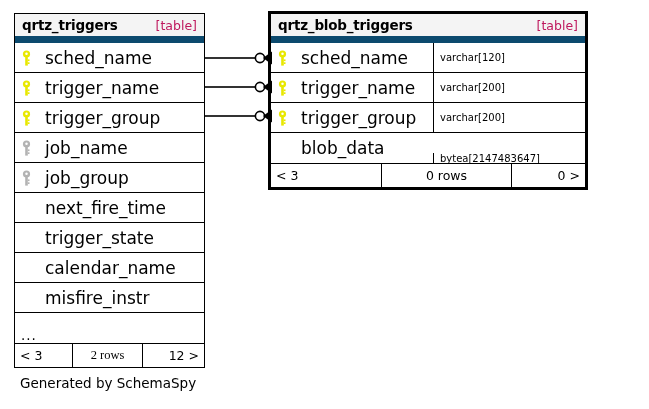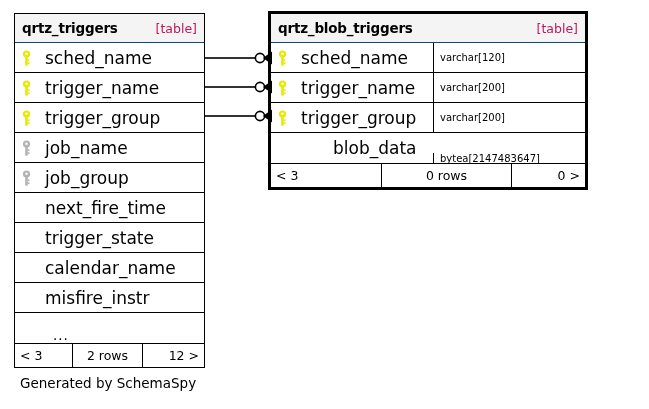--- a/index.html
+++ b/index.html
@@ -14,39 +14,39 @@
   #canvas{position:absolute;left:0;top:0;width:649px;height:409px;}
 
   
   .tbl{position:absolute;background:#fff;box-sizing:border-box;}
   .tbl.thin{border:1px solid #000;}
   .tbl.thick{border:3px solid #000;}
 
   .thead{
     display:flex;align-items:center;justify-content:space-between;
     background:#f4f4f4;
-    border-bottom:1px solid #0c4a6e;
+    border-bottom:7px solid #0c4a6e;
     box-sizing:border-box;
     padding:0 7px;
     height:29px;
   }
   .thead .tname{
     font-weight:bold;font-size:13.5px;letter-spacing:-0.2px;
     white-space:nowrap;
   }
   .thead .ttag{font-size:12.5px;color:#be185d;white-space:nowrap;}
 
   .rows{display:block;}
   .row{
     display:flex;align-items:stretch;
     border-bottom:1px solid #000;
     box-sizing:border-box;
     height:30px;
   }
-  .row:last-child{border-bottom:none;padding-left:32px;}
+  .row:last-child{border-bottom:none;}
   .cell-name{
     display:flex;align-items:center;
     box-sizing:border-box;
     flex:1 1 auto;
     padding-left:8px;
     min-width:0;
   }
   .cell-name .lbl{
     font-size:17px;white-space:nowrap;
   }
@@ -215,21 +215,21 @@
       <div class="row ellipsis">
         <span class="cell-name">
           <span class="lbl">...</span>
         </span>
       </div>
 
     </div>
 
     <div class="tfoot">
       <div class="f-prev" style="width:57px;">&lt; 3</div>
-      <div class="f-mid" style="width:71px;">2 rows</div>
+      <div class="f-mid" style="width:71px;font-family:Liberation Serif, serif;">2 rows</div>
       <div class="f-next" style="flex:1 1 auto;">12 &gt;</div>
     </div>
   </div>
 
   <div class="tbl thick" id="tbl-qrtz_blob_triggers" style="left:268px;top:11px;width:320px;">
 
     <div class="thead">
       <span class="tname">qrtz_blob_triggers</span>
       <span class="ttag">[table]</span>
     </div>

